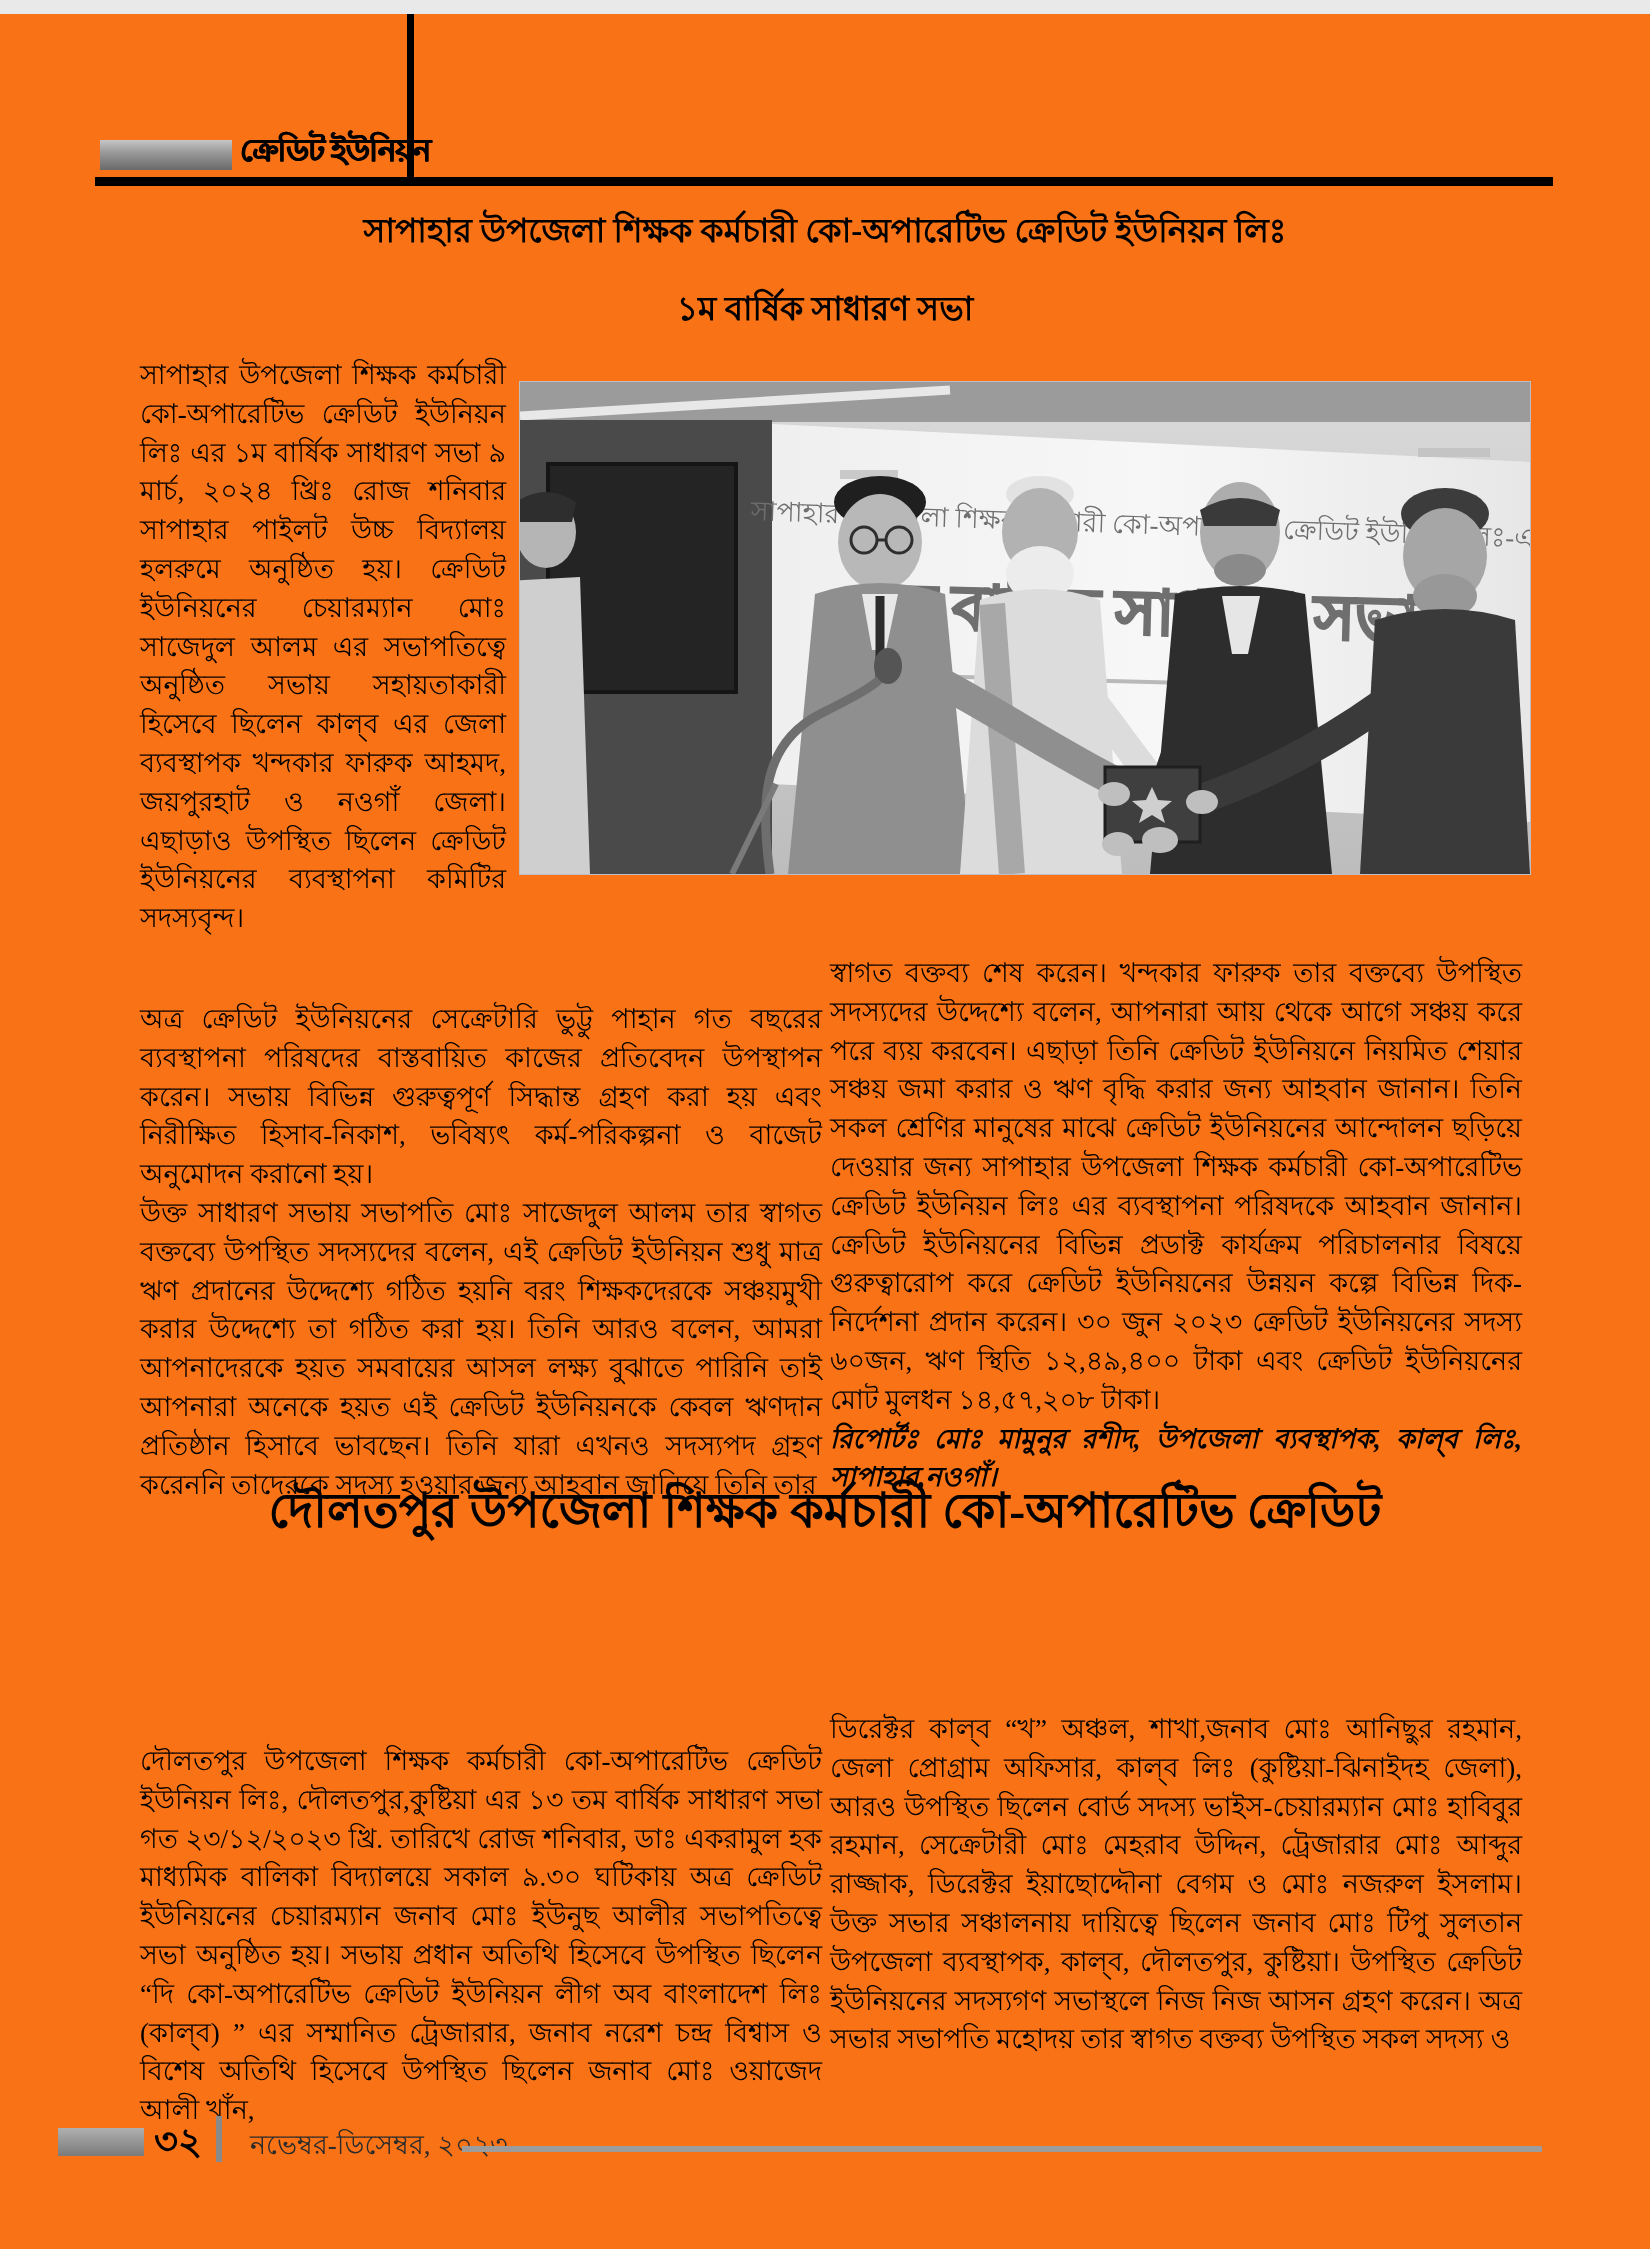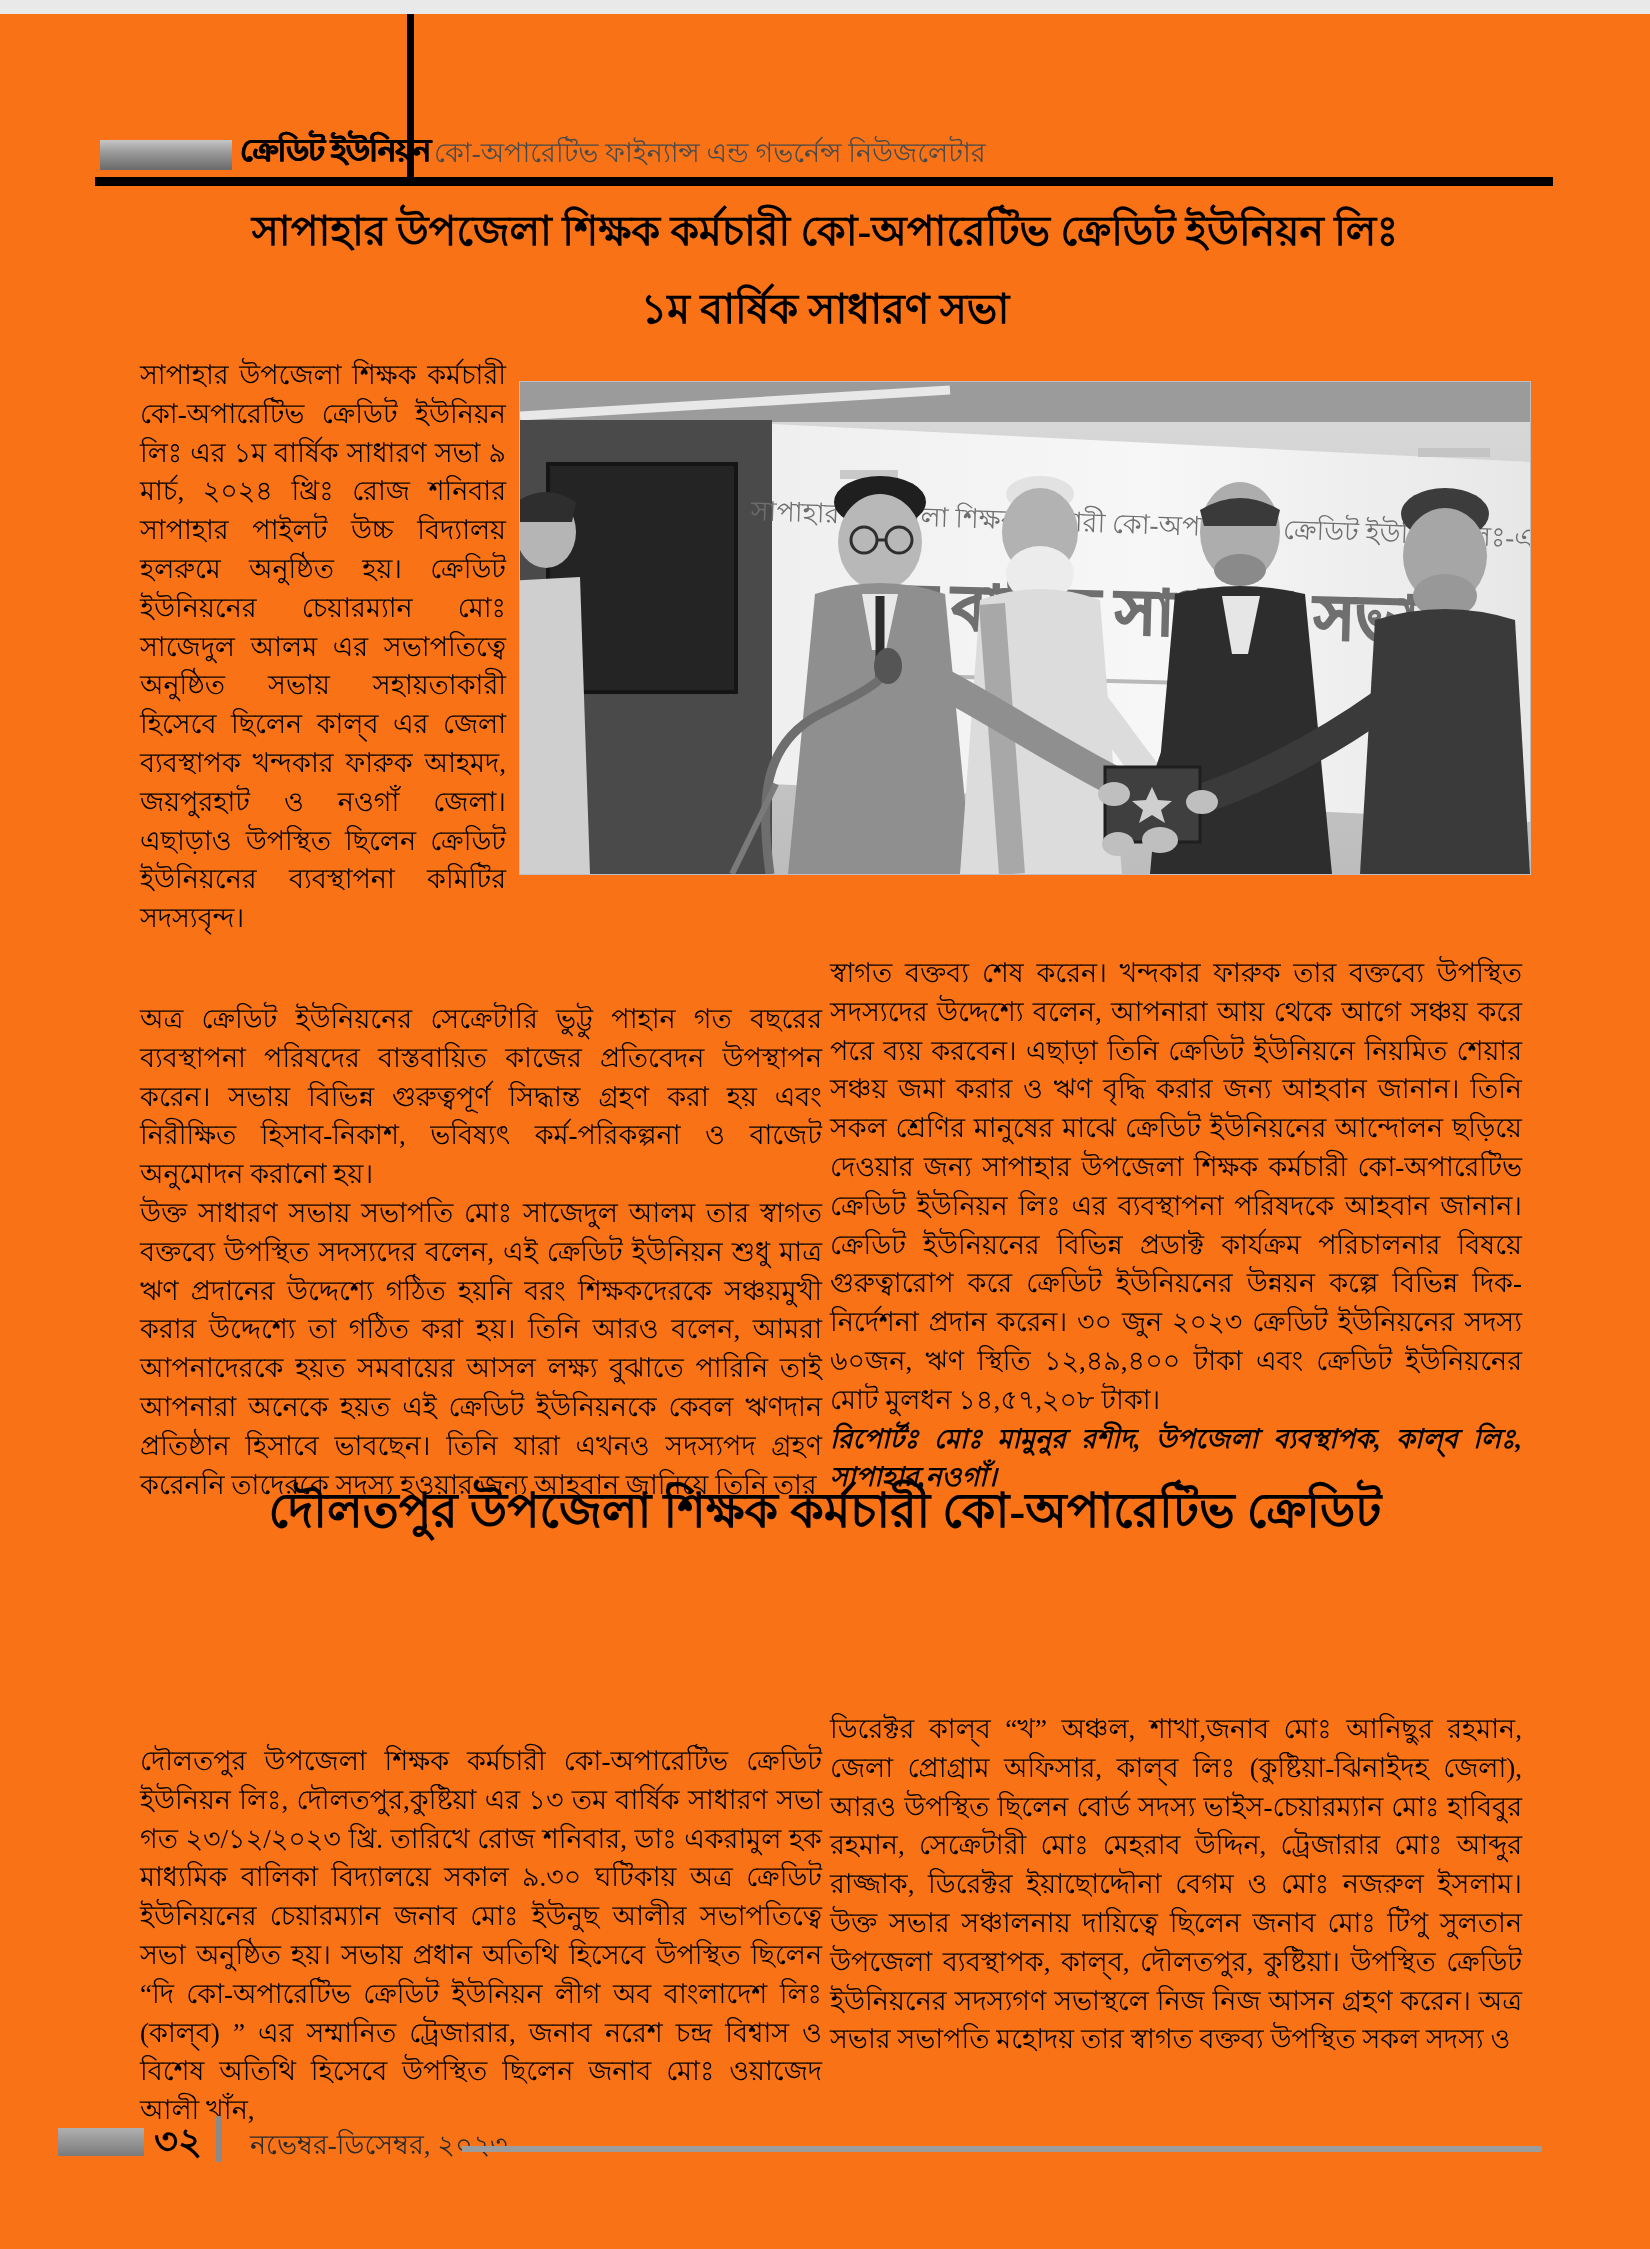--- a/index.html
+++ b/index.html
@@ -14,21 +14,21 @@
   .brand-bar { left:100px; top:126px; width:132px; height:30px;
     background:linear-gradient(180deg,#c6c6c6 0%,#969696 45%,#6a6a6a 100%); }
   .logo { left:240px; top:112px; width:170px; font-size:31px; font-weight:900;
     letter-spacing:-1px; text-shadow:0.6px 0 #000, -0.6px 0 #000; white-space:nowrap; }
   .header-vline { left:407px; top:0; width:7px; height:163px; background:#000; }
   .subtitle { left:434px; top:118px; font-size:27px; color:#4a4a4a; white-space:nowrap; }
   .header-rule { left:95px; top:163px; width:1458px; height:9px; background:#000; }
 
   
   .headline { left:100px; width:1450px; text-align:center; font-weight:700;
-    font-size:41px; line-height:78px; }
+    font-size:33px; line-height:78px; }
   .headline1 { top:178px; }
   .headline2 { top:1456px; font-size:48px; line-height:82px; }
 
   
   .bodytext { font-size:27px; line-height:38.8px; text-align:justify; }
   .bodytext p { margin:0; }
   .intro-col   { left:140px; top:342px;  width:366px; }
   .left-col    { left:140px; top:986px;  width:682px; }
   .right-col   { left:830px; top:940px;  width:692px; }
   .a2-left     { left:140px; top:1728px; width:682px; }
@@ -51,21 +51,20 @@
   .footer-line { left:462px; top:2132px; width:1080px; height:6px; background:#9c9c9c; }
 </style>
 </head>
 <body>
 
 <div class="page">
 
   <div class="abs brand-bar"></div>
   <div class="abs logo">ক্রেডিট ইউনিয়ন</div>
   <div class="abs header-vline"></div>
-  <div class="abs subtitle">কো-অপারেটিভ ফাইন্যান্স এন্ড গভর্নেন্স নিউজলেটার</div>
   <div class="abs header-rule"></div>
 
   <div class="abs headline headline1">
     <div>সাপাহার উপজেলা  শিক্ষক কর্মচারী কো-অপারেটিভ ক্রেডিট ইউনিয়ন লিঃ</div>
     <div>১ম বার্ষিক সাধারণ সভা</div>
   </div>
 
   <div class="abs bodytext intro-col">সাপাহার উপজেলা শিক্ষক কর্মচারী কো-অপারেটিভ ক্রেডিট ইউনিয়ন লিঃ এর ১ম বার্ষিক সাধারণ সভা ৯ মার্চ, ২০২৪ খ্রিঃ রোজ শনিবার সাপাহার পাইলট উচ্চ বিদ্যালয় হলরুমে অনুষ্ঠিত হয়। ক্রেডিট ইউনিয়নের চেয়ারম্যান মোঃ সাজেদুল আলম এর সভাপতিত্বে অনুষ্ঠিত সভায় সহায়তাকারী হিসেবে ছিলেন কাল্‌ব এর জেলা ব্যবস্থাপক খন্দকার ফারুক আহমদ, জয়পুরহাট ও নওগাঁ জেলা। এছাড়াও উপস্থিত ছিলেন ক্রেডিট ইউনিয়নের ব্যবস্থাপনা কমিটির সদস্যবৃন্দ।</div>
 
   <div class="abs photo-wrap">

